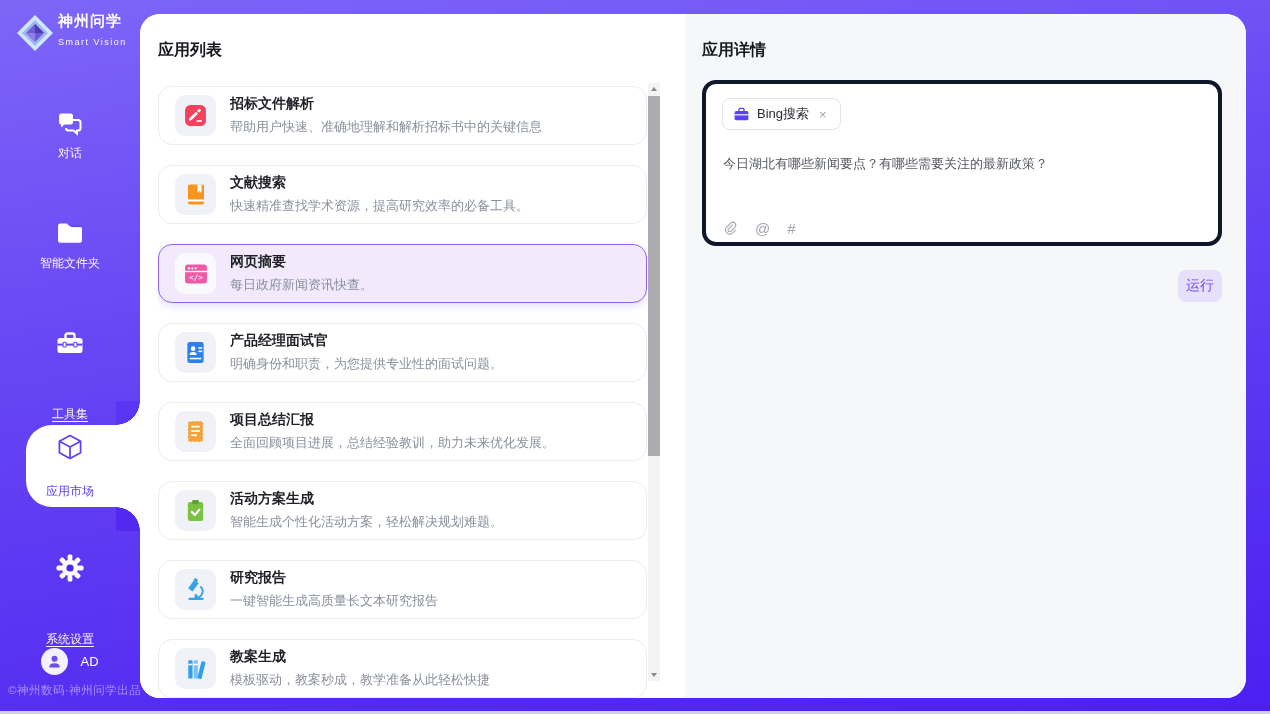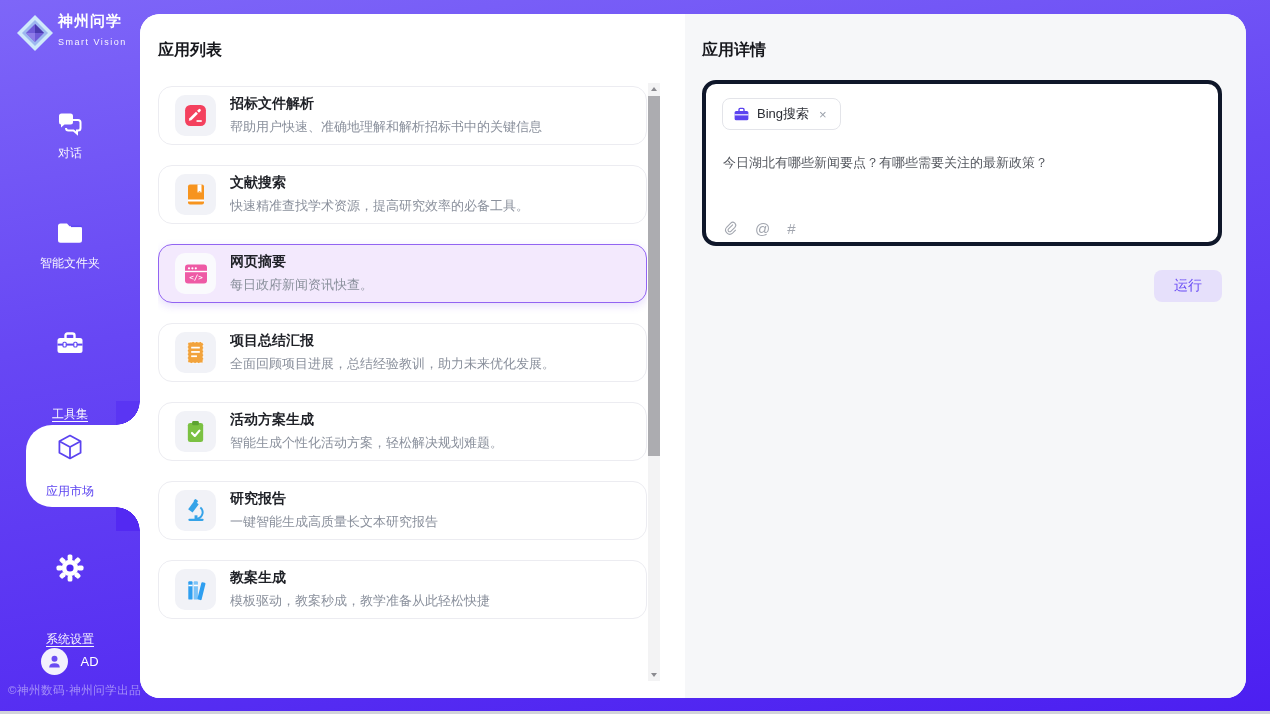--- a/index.html
+++ b/index.html
@@ -62,24 +62,24 @@
   .tri-down { width:0; height:0; border-left:3.5px solid transparent; border-right:3.5px solid transparent; border-top:4.5px solid #8a8a8f; }
   .sb-thumb { position:absolute; left:0; top:13px; width:12px; height:360px; background:#acacb0; cursor:pointer; }
 
   
   .detail-panel { position:relative; flex:1; height:100%; background:#f6f7f9; }
   .detail-title { position:absolute; left:17px; top:26px; font-size:16px; font-weight:bold; color:#17181d; }
   .detail-card { position:absolute; left:17px; top:66px; width:520px; height:166px; background:#ffffff; border:4px solid #0f172a; border-radius:14px; }
   .tool-chip { position:absolute; left:16px; top:14px; height:32px; display:inline-flex; align-items:center; gap:8px; padding:0 11px; background:#ffffff; border:1px solid #e3e4e9; border-radius:8px; cursor:default; }
   .tool-chip .chip-label { font-size:13px; color:#2a2c33; }
   .chip-close { font-size:13px; color:#9aa0aa; cursor:pointer; line-height:1; padding:1px 2px; }
-  .query-text { position:absolute; left:17px; top:70px; width:480px; font-size:13px; color:#55585f; line-height:1.5;font-family:Liberation Mono, monospace; }
+  .query-text { position:absolute; left:17px; top:70px; width:480px; font-size:13px; color:#55585f; line-height:1.5; }
   .input-tools { position:absolute; left:17px; top:136px; display:flex; align-items:center; gap:17px; color:#a2a6af; }
   .input-tools .glyph { font-size:15px; cursor:pointer; }
-  .run-btn { position:absolute; right:24px; top:256px; height:32px; padding:0 20px; background:#e6e0fb; color:#6a4df5; font-size:14px; border:none; border-radius:8px; cursor:pointer; display:flex; align-items:center; }
+  .run-btn { position:absolute; right:24px; top:256px; height:32px; padding:0 8px; background:#e6e0fb; color:#6a4df5; font-size:14px; border:none; border-radius:8px; cursor:pointer; display:flex; align-items:center; }
 </style>
 </head>
 <body>
 
 <div class="app">
 
   <div class="sidebar">
     <div class="brand">
       <svg class="brand-gem" viewBox="0 0 42 42">
         <polygon points="21,3 39,21 21,39 3,21" fill="#cfe9fb"></polygon>
@@ -219,20 +219,36 @@
     </svg>
             </div>
     <div class="app-texts">
       <div class="app-title">网页摘要</div>
       <div class="app-desc">每日政府新闻资讯快查。</div>
     </div>
           </div>
           <div class="app-card">
             <div class="app-icon-box">
               <svg width="23" height="25" viewBox="0 0 24 26">
+      <rect x="3.5" y="2" width="17" height="22" rx="2.5" fill="#2f80ed"></rect>
+      <circle cx="9.5" cy="9" r="2.4" fill="#fff"></circle>
+      <path d="M5.8 15.5 q0-3 3.7-3 t3.7 3 z" fill="#fff"></path>
+      <rect x="15" y="7.5" width="4" height="1.6" fill="#fff"></rect>
+      <rect x="15" y="11" width="4" height="1.6" fill="#fff"></rect>
+      <rect x="6" y="18.5" width="12" height="1.6" fill="#fff"></rect>
+    </svg>
+            </div>
+    <div class="app-texts">
+      <div class="app-title">产品经理面试官</div>
+      <div class="app-desc">明确身份和职责，为您提供专业性的面试问题。</div>
+    </div>
+          </div>
+          <div class="app-card">
+            <div class="app-icon-box">
+              <svg width="23" height="25" viewBox="0 0 24 26">
       <rect x="4" y="2" width="16" height="22" rx="2.5" fill="#f2a33c" stroke="#fff" stroke-width="1" stroke-dasharray="2.2 1.6"></rect>
       <rect x="7.5" y="7" width="9" height="1.8" fill="#fff"></rect>
       <rect x="7.5" y="11.5" width="9" height="1.8" fill="#fff"></rect>
       <rect x="7.5" y="16" width="6" height="1.8" fill="#fff"></rect>
     </svg>
             </div>
     <div class="app-texts">
       <div class="app-title">项目总结汇报</div>
       <div class="app-desc">全面回顾项目进展，总结经验教训，助力未来优化发展。</div>
     </div>

